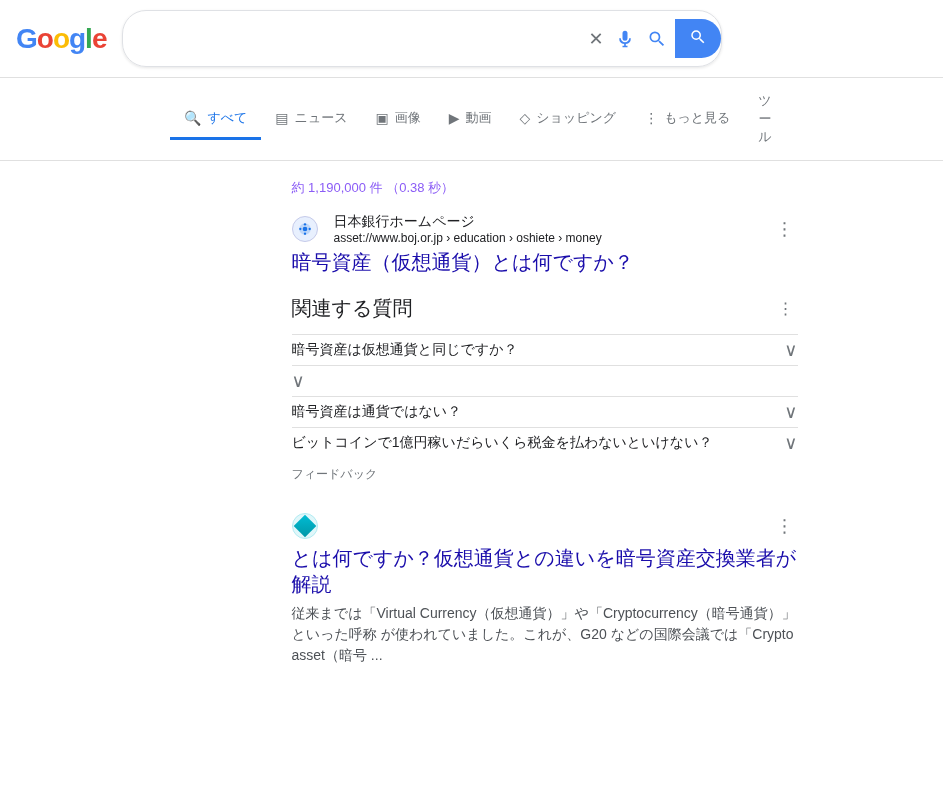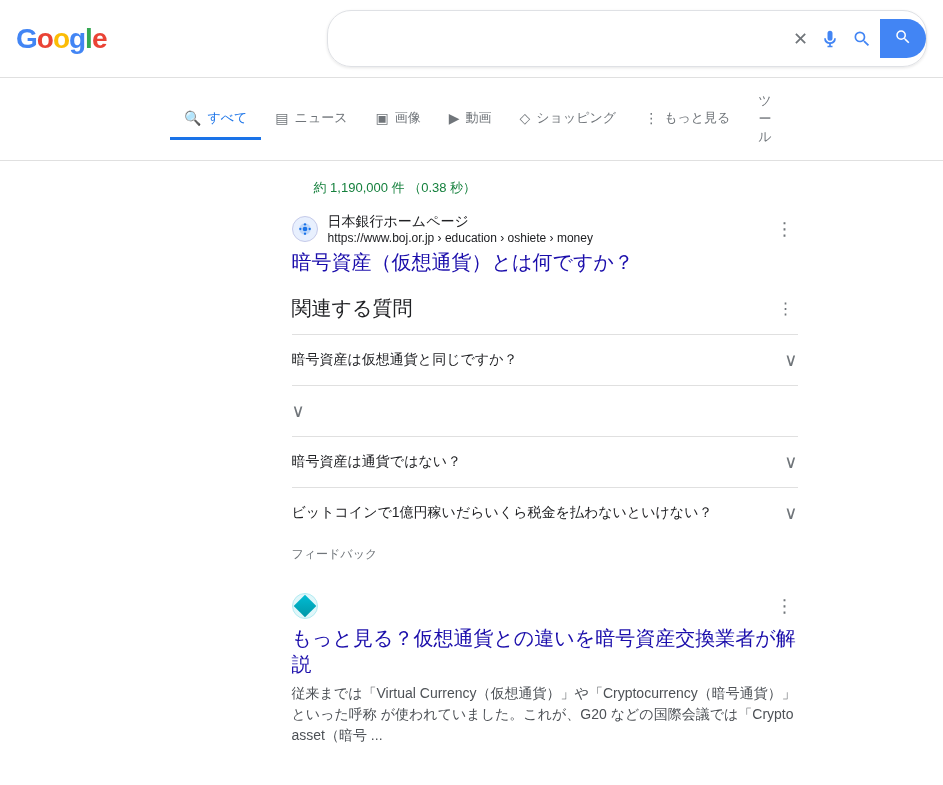--- a/index.html
+++ b/index.html
@@ -9,21 +9,20 @@
       color: #202124;
       font-size: 14px;
     }
     
     .header {
       display: flex;
       align-items: center;
       padding: 10px 16px;
       border-bottom: 1px solid #e0e0e0;
       gap: 16px;
-      justify-content: space-between;
     }
     .google-logo {
       font-size: 28px;
       font-weight: bold;
       letter-spacing: -1px;
       white-space: nowrap;
       flex-shrink: 0;
     }
     .google-logo span:nth-child(1) { color: #4285F4; }
     .google-logo span:nth-child(2) { color: #EA4335; }
@@ -114,34 +113,33 @@
     }
 
     
     .main {
       max-width: 700px;
       margin: 0 auto;
       padding: 10px 24px 0 170px;
     }
     .result-stats {
       font-size: 13px;
-      color: #15803d;
+      color: #8b5cf6;
       margin-bottom: 16px;
       padding-top: 8px;
-      margin-left: 22px;
     }
 
     
     .result-item {
       margin-bottom: 20px;
     }
     .site-info {
       display: flex;
       align-items: center;
-      gap: 10px;
+      gap: 16px;
       margin-bottom: 4px;
     }
     .favicon {
       width: 26px;
       height: 26px;
       border-radius: 50%;
       display: flex;
       align-items: center;
       justify-content: center;
       font-size: 12px;
@@ -202,21 +200,21 @@
       font-size: 20px;
       font-weight: normal;
       color: #202124;
       margin-bottom: 12px;
     }
     .related-questions-header .more-btn {
       font-size: 16px;
     }
     .faq-item {
       border-top: 1px solid #e0e0e0;
-      padding: 14px 0;
+      padding: 4px 0;
       display: flex;
       align-items: center;
       justify-content: space-between;
       cursor: pointer;
     }
     .faq-item:last-child {
       border-bottom: 1px solid #e0e0e0;
     }
     .faq-question {
       font-size: 14px;
@@ -313,21 +311,21 @@
           <circle cx="12" cy="12" r="10" fill="#1a73e8" opacity="0.2"></circle>
           <circle cx="12" cy="12" r="4" fill="#1a73e8"></circle>
           <circle cx="12" cy="4" r="2" fill="#1a73e8"></circle>
           <circle cx="12" cy="20" r="2" fill="#1a73e8"></circle>
           <circle cx="4" cy="12" r="2" fill="#1a73e8"></circle>
           <circle cx="20" cy="12" r="2" fill="#1a73e8"></circle>
         </svg>
       </div>
       <div class="site-details">
         <span class="site-name">日本銀行ホームページ</span>
-        <span class="site-url">https://www.boj.or.jp › education › oshiete › money</span>
+        <span class="site-url">asset://www.boj.or.jp › education › oshiete › money</span>
       </div>
       <button class="more-btn">⋮</button>
     </div>
     <a class="result-title" href="#">暗号資産（仮想通貨）とは何ですか？</a>
   </div>
 
   <div class="related-questions-section">
     <div class="related-questions-header">
       <span>関連する質問</span>
       <button class="more-btn">⋮</button>
@@ -352,21 +350,21 @@
     </div>
   </div>
 
   <div class="result-item">
     <div class="site-info">
       <div class="favicon favicon-coincheck">
         <div class="favicon-coincheck-inner"></div>
       </div>
       <button class="more-btn">⋮</button>
     </div>
-    <a class="result-title" href="#">もっと見る？仮想通貨との違いを暗号資産交換業者が解説</a>
+    <a class="result-title" href="#">とは何ですか？仮想通貨との違いを暗号資産交換業者が解説</a>
     <div class="result-snippet">
       <span>従来までは「Virtual Currency（仮想通貨）」や「Cryptocurrency（暗号通貨）」といった呼称
 が使われていました。これが、G20 などの国際会議では「Crypto asset（暗号 ...</span>
     </div>
 
   </div>
 
 </div>
 
 </body></html>

